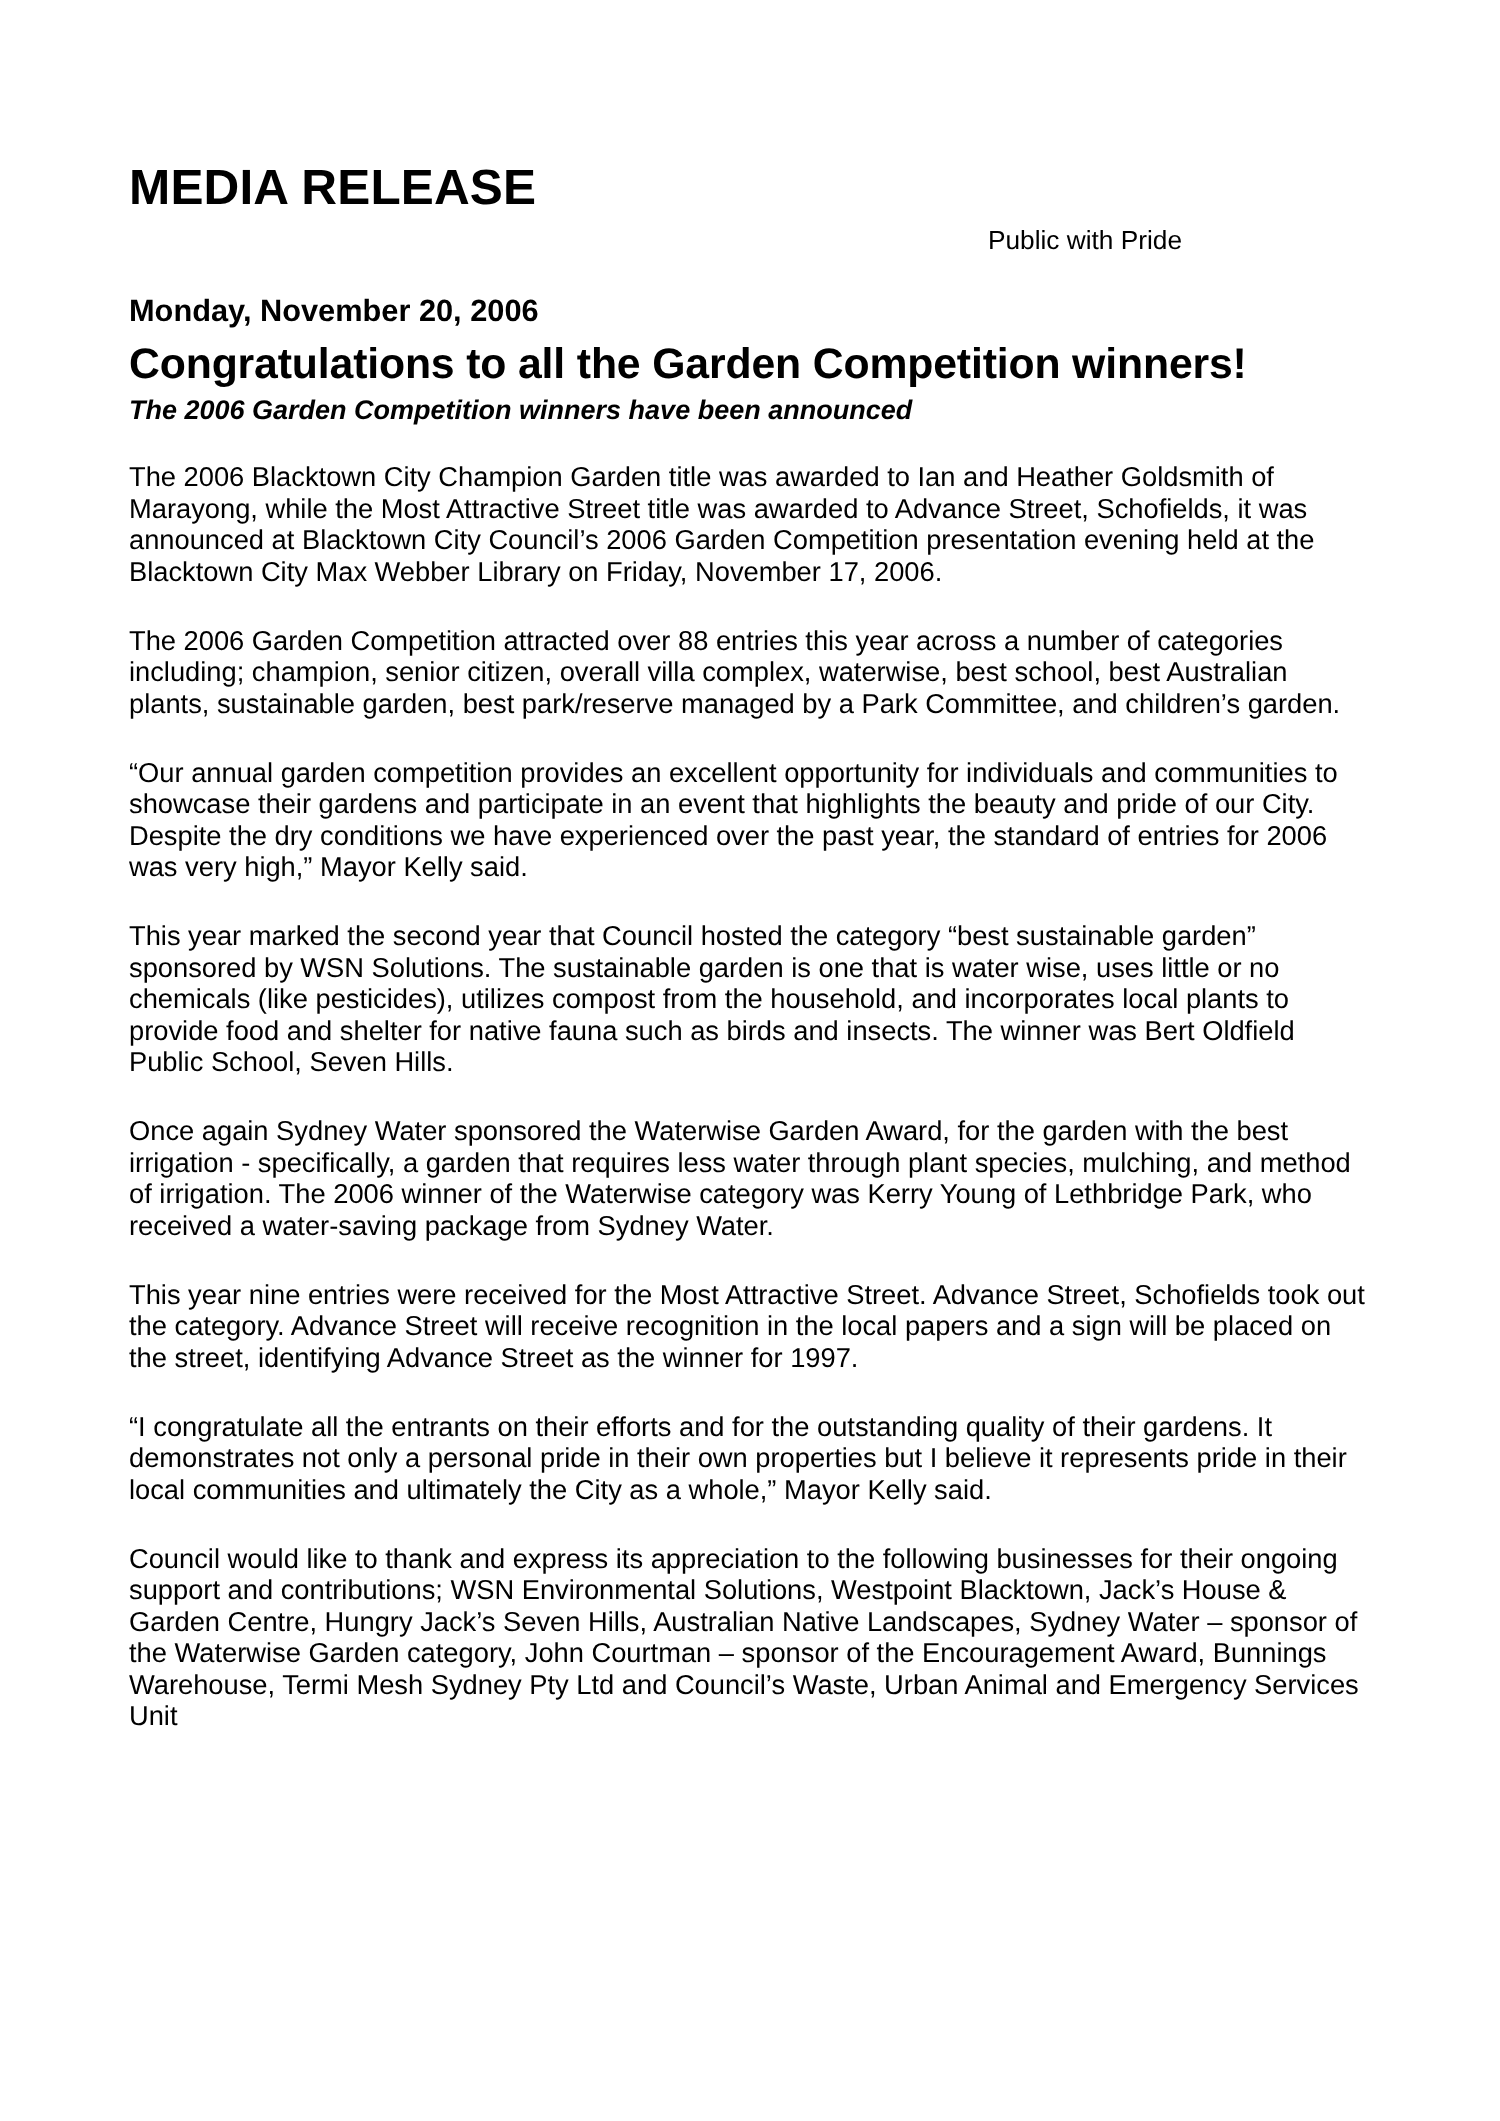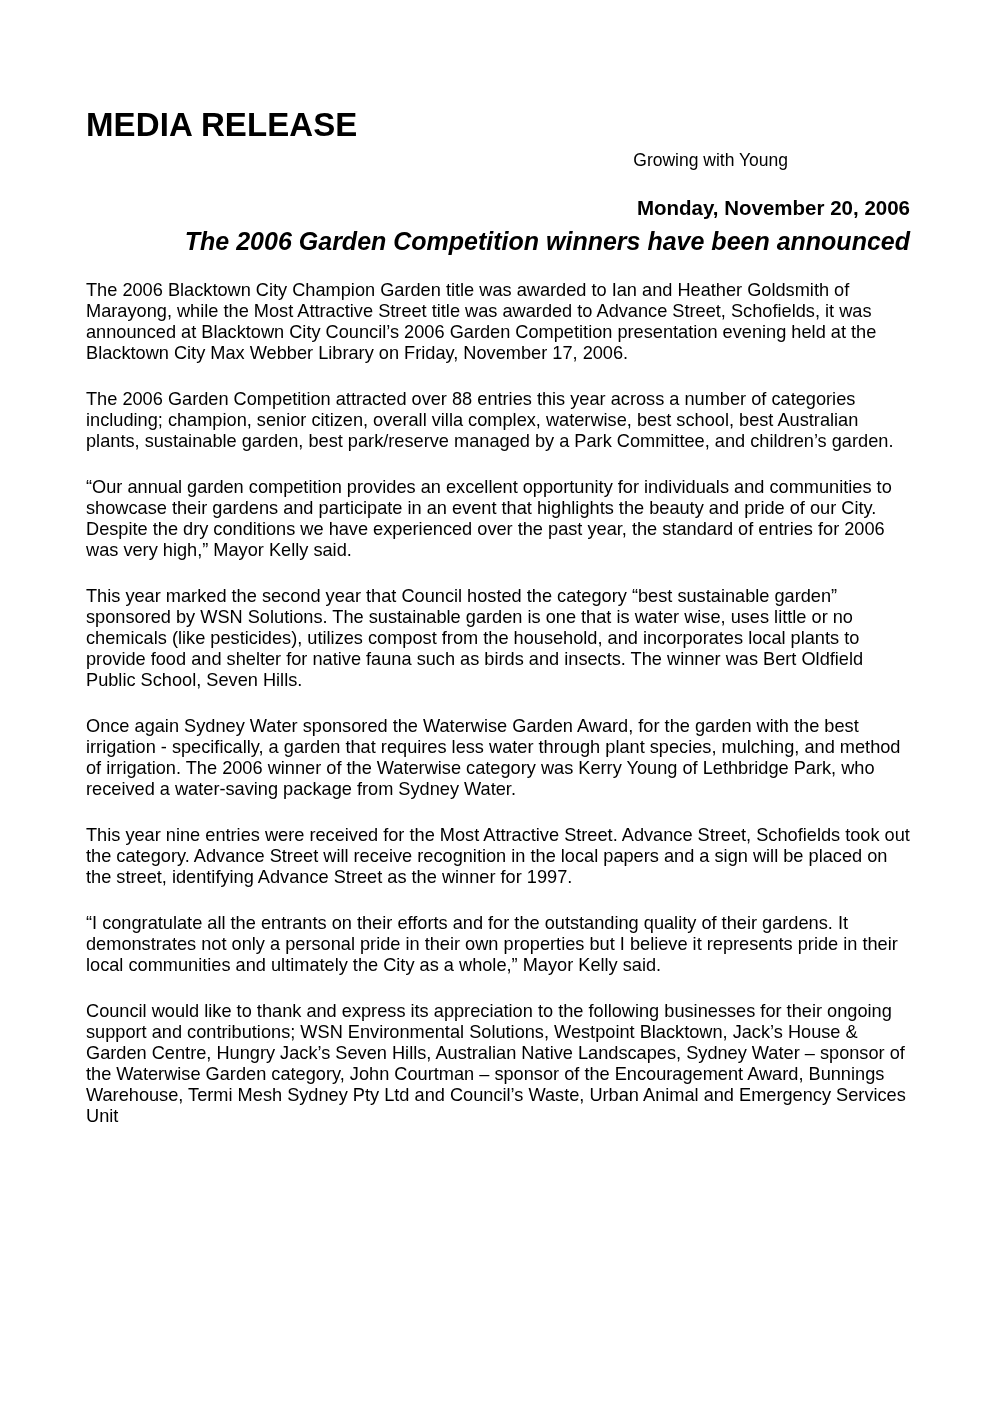--- a/index.html
+++ b/index.html
@@ -41,38 +41,38 @@
     right: 122px;
     top: 44px;
     font-size: 17.5px;
     font-weight: normal;
     line-height: 1.0;
     white-space: nowrap;
   }
 
   
   .headline-block {
-    text-align: right;
+    text-align: left;
     margin-top: 8px;
   }
   .release-date {
     font-size: 20.5px;
     font-weight: bold;
     line-height: 1.0;
     margin: 0 0 10px 0;
   }
   .headline {
     font-size: 28.5px;
     font-weight: bold;
     line-height: 1.0;
     margin: 0 0 7px 0;
     letter-spacing: -0.1px;
   }
   .subheadline {
-    font-size: 25px;
+    font-size: 18px;
     font-weight: bold;
     font-style: italic;
     line-height: 1.0;
     margin: 0;
   }
 
   
   .body-copy {
     margin-top: 26px;
   }
@@ -86,25 +86,26 @@
     margin-bottom: 0;
   }
 </style>
 </head>
 <body>
 
 <div class="page">
 
   <div class="masthead">
     <h1 class="masthead-title">MEDIA RELEASE</h1>
-    <div class="masthead-tagline">Growing with Young</div>
+    <div class="masthead-tagline">Public with Pride</div>
   </div>
 
   <div class="headline-block">
     <div class="release-date">Monday, November 20, 2006</div>
+    <div class="headline">Congratulations to all the Garden Competition winners!</div>
     <div class="subheadline">The 2006 Garden Competition winners have been announced</div>
   </div>
 
   <div class="body-copy">
     <p>The 2006 Blacktown City Champion Garden title was awarded to Ian and Heather Goldsmith of Marayong, while the Most Attractive Street title was awarded to Advance Street, Schofields, it was announced at Blacktown City Council’s 2006 Garden Competition presentation evening held at the Blacktown City Max Webber Library on Friday, November 17, 2006.</p>
     <p>The 2006 Garden Competition attracted over 88 entries this year across a number of categories including; champion, senior citizen, overall villa complex, waterwise, best school, best Australian plants, sustainable garden, best park/reserve managed by a Park Committee, and children’s garden.</p>
     <p>“Our annual garden competition provides an excellent opportunity for individuals and communities to showcase their gardens and participate in an event that highlights the beauty and pride of our City. Despite the dry conditions we have experienced over the past year, the standard of entries for 2006 was very high,” Mayor Kelly said.</p>
     <p>This year marked the second year that Council hosted the category “best sustainable garden” sponsored by WSN Solutions. The sustainable garden is one that is water wise, uses little or no chemicals (like pesticides), utilizes compost from the household, and incorporates local plants to provide food and shelter for native fauna such as birds and insects. The winner was Bert Oldfield Public School, Seven Hills.</p>
     <p>Once again Sydney Water sponsored the Waterwise Garden Award, for the garden with the best irrigation - specifically, a garden that requires less water through plant species, mulching, and method of irrigation. The 2006 winner of the Waterwise category was Kerry Young of Lethbridge Park, who received a water-saving package from Sydney Water.</p>
     <p>This year nine entries were received for the Most Attractive Street. Advance Street, Schofields took out the category. Advance Street will receive recognition in the local papers and a sign will be placed on the street, identifying Advance Street as the winner for 1997.</p>

